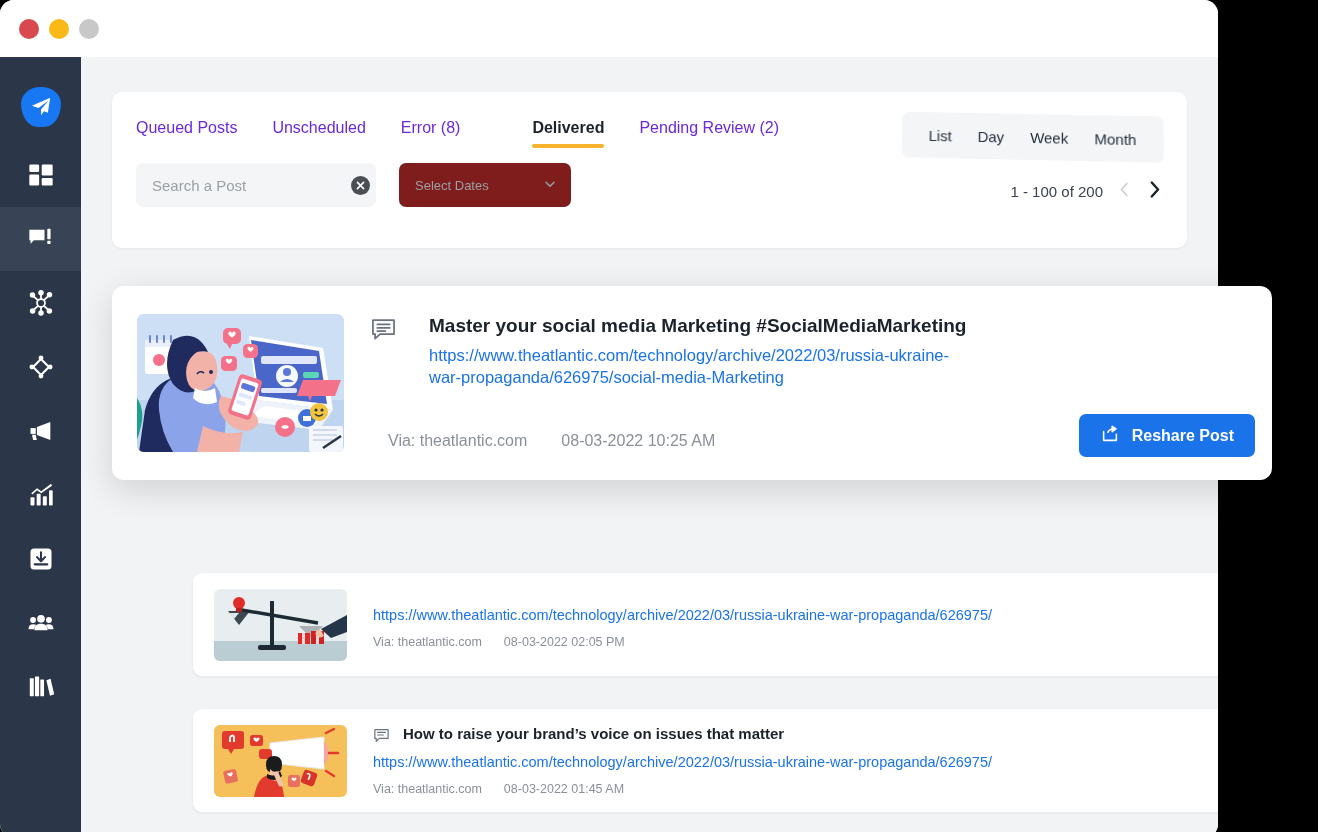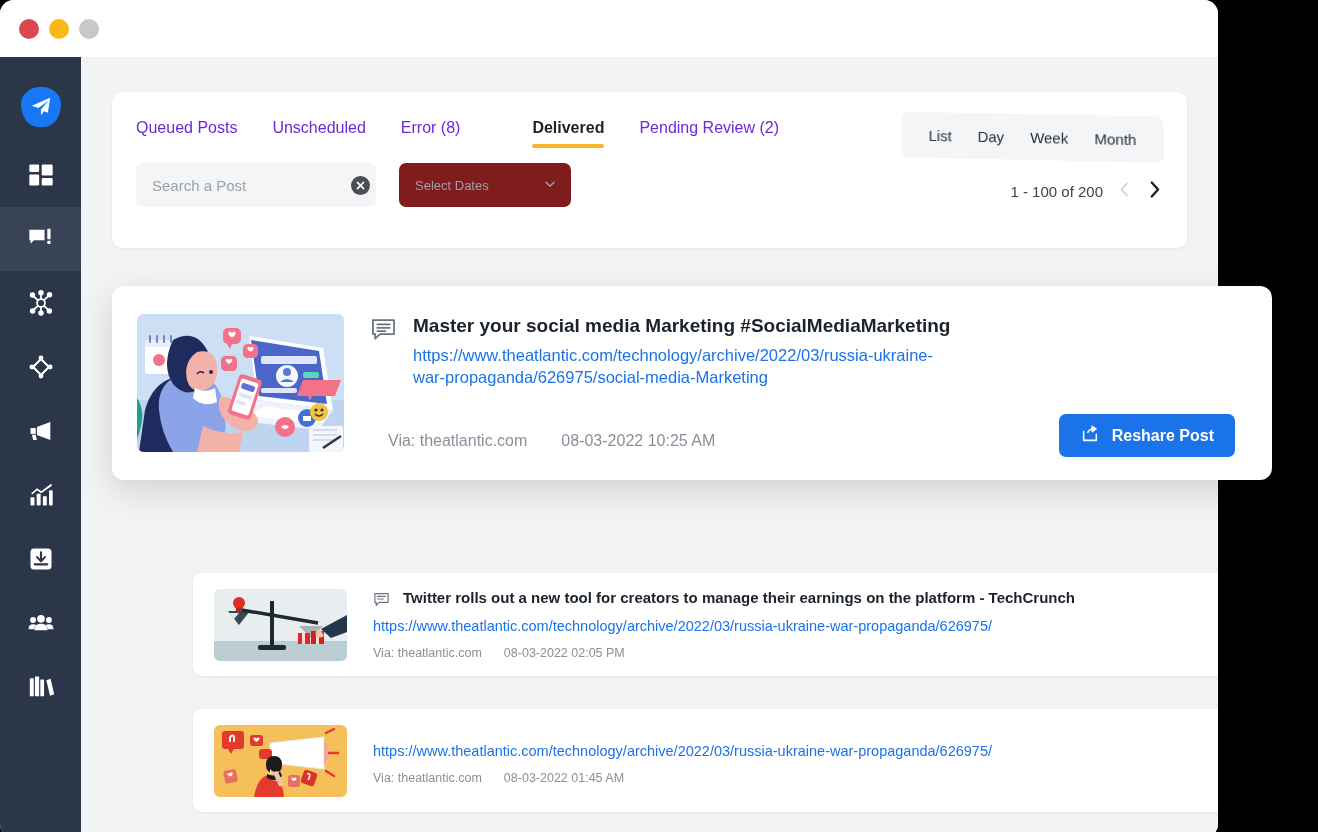--- a/index.html
+++ b/index.html
@@ -154,35 +154,35 @@
     box-shadow: 0 10px 34px rgba(0,0,0,.14);
     display: flex; align-items: flex-start;
     padding: 28px 0 0 25px;
     z-index: 6;
   }
   .featured-thumb {
     width: 207px; height: 138px; border-radius: 7px; flex: none;
     overflow: hidden; position: relative; background: #cfe0f7;
   }
   .featured-body { flex: 1; padding-left: 26px; position: relative; height: 138px; }
-  .post-head { display: flex; align-items: flex-start; gap: 16px; }
+  .post-head { display: flex; align-items: flex-start; gap: 32px; }
   .post-title {
     font-size: 19px; font-weight: bold; color: #1b222c; line-height: 1.25;
   }
   .post-link {
     font-size: 16.5px; color: #1a73e8; line-height: 1.35;
     margin-top: 6px; max-width: 545px; word-break: break-word;
   }
   .post-meta {
     position: absolute; left: 44px; bottom: 2px;
     display: flex; align-items: center; gap: 34px;
     font-size: 16px; color: #8a9099;
   }
   .reshare-btn {
-    position: absolute; right: 37px; bottom: -5px;
+    position: absolute; right: 17px; bottom: -5px;
     height: 43px; background: #1a73e8; color: #fff;
     border: 0; border-radius: 7px;
     display: flex; align-items: center; gap: 12px;
     padding: 0 21px; font-size: 16px; font-weight: bold; cursor: pointer;
     font-family: "Liberation Sans", sans-serif;
   }
 
   
   .post-row {
     background: #ffffff; border-radius: 9px;
@@ -413,30 +413,20 @@
             <path d="M85 37 h24 l-12 12z" fill="#1d2a33" opacity=".3"></path>
             <rect x="84" y="44" width="12" height="11" fill="#e02b2b"></rect>
             <rect x="97" y="42" width="13" height="13" fill="#cf2222"></rect>
             <rect x="88" y="44" width="3" height="11" fill="#ffd9d9"></rect>
             <rect x="102" y="42" width="3" height="13" fill="#ffd9d9"></rect>
             <path d="M133 26 l-26 14 10 9 16-6z" fill="#26364a"></path>
             <path d="M106 40 q-6 2 -4 7 q3 3 8 0z" fill="#f2c3a6"></path>
           </svg>
         </div>
         <div class="row-body">
-          <div class="row-head">
-            <span class="comment-icon">
-              <svg width="17" height="17" viewBox="0 0 20 20" fill="none" stroke="#6b7280" stroke-width="1.4" stroke-linejoin="round">
-                <path d="M2.2 3h15.6v10.4H7.4l-3.6 3.4v-3.4H2.2z"></path>
-                <line x1="5.4" y1="6.4" x2="14.6" y2="6.4" stroke-linecap="round"></line>
-                <line x1="5.4" y1="9.4" x2="12.2" y2="9.4" stroke-linecap="round"></line>
-              </svg>
-            </span>
-            <span class="row-title">Twitter rolls out a new tool for creators to manage their earnings on the platform - TechCrunch</span>
-          </div>
           <div class="row-link">https://www.theatlantic.com/technology/archive/2022/03/russia-ukraine-war-propaganda/626975/</div>
           <div class="row-meta">
             <span>Via: theatlantic.com</span>
             <span>08-03-2022 02:05 PM</span>
           </div>
         </div>
       </div>
 
       <div class="post-row">
         <div class="row-thumb">
@@ -458,20 +448,30 @@
             <rect x="45" y="24" width="13" height="10" rx="3" fill="#e23b2e"></rect>
             <path d="M112 8 l8-4 M115 28 l9 0 M112 46 l8 5" stroke="#e23b2e" stroke-width="2.4" stroke-linecap="round"></path>
             <path d="M40 72 q4-22 16-22 q12 0 14 22z" fill="#e23b2e"></path>
             <path d="M52 40 q0-9 8-9 q8 0 8 9 q0 8-8 8 q-8 0-8-8z" fill="#1b1b1b"></path>
             <path d="M56 44 q4 5 9 2 l-1 9 q-5 2-8-2z" fill="#f2c3a6"></path>
             <path d="M53 49 q8 4 13-3 l2 5 q-7 7-15 2z" fill="#1b1b1b"></path>
             <rect x="62" y="46" width="5" height="16" rx="2.4" fill="#f2c3a6" transform="rotate(-24 64 54)"></rect>
           </svg>
         </div>
         <div class="row-body">
+          <div class="row-head">
+            <span class="comment-icon">
+              <svg width="17" height="17" viewBox="0 0 20 20" fill="none" stroke="#6b7280" stroke-width="1.4" stroke-linejoin="round">
+                <path d="M2.2 3h15.6v10.4H7.4l-3.6 3.4v-3.4H2.2z"></path>
+                <line x1="5.4" y1="6.4" x2="14.6" y2="6.4" stroke-linecap="round"></line>
+                <line x1="5.4" y1="9.4" x2="12.2" y2="9.4" stroke-linecap="round"></line>
+              </svg>
+            </span>
+            <span class="row-title">How to raise your brand’s voice on issues that matter</span>
+          </div>
           <div class="row-link">https://www.theatlantic.com/technology/archive/2022/03/russia-ukraine-war-propaganda/626975/</div>
           <div class="row-meta">
             <span>Via: theatlantic.com</span>
             <span>08-03-2022 01:45 AM</span>
           </div>
         </div>
       </div>
     </div>
   </div>
 </div>

